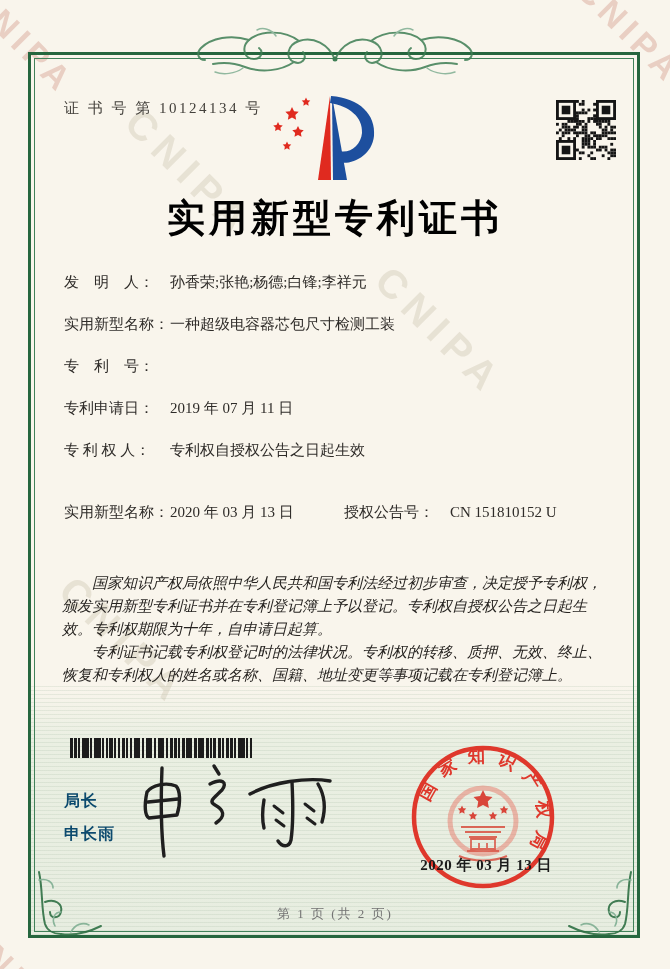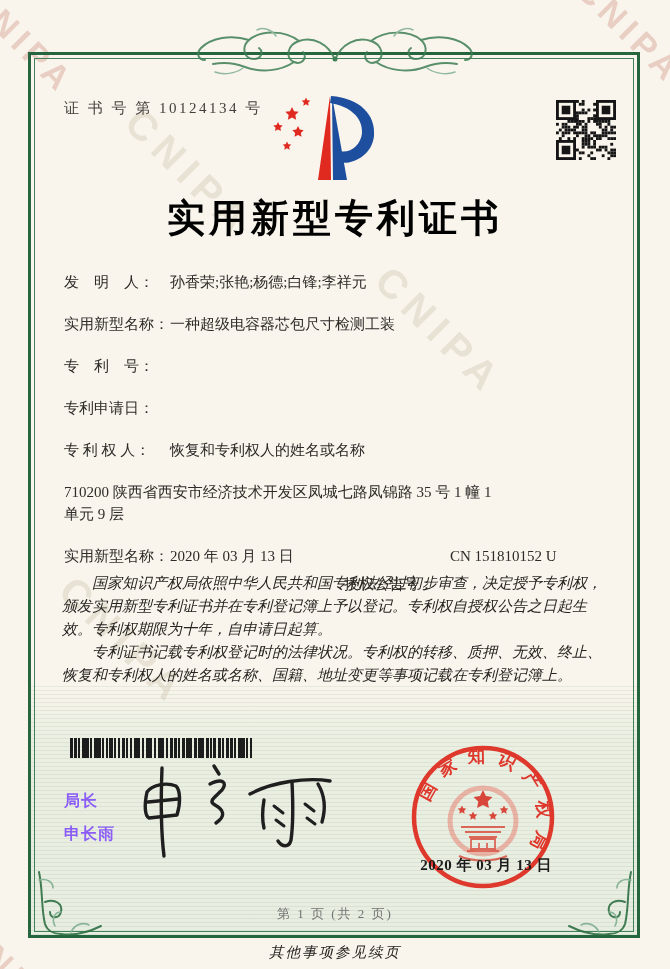--- a/index.html
+++ b/index.html
@@ -36,32 +36,32 @@
   .logo{position:absolute;left:262px;top:88px;width:120px;height:100px;z-index:3;}
   .qr{position:absolute;left:556px;top:100px;width:60px;height:60px;z-index:3;}
   .qr svg{width:100%;height:100%;fill:#151515;}
   .title{position:absolute;left:0;right:0;top:193px;z-index:3;text-align:center;
          font-size:38px;font-weight:700;letter-spacing:4px;color:#000000;}
   .fields{position:absolute;left:64px;top:271px;width:556px;z-index:3;font-size:15px;color:#2e2b28;}
   .frow{display:flex;line-height:22px;margin-bottom:20px;}
   .flabel{flex:0 0 106px;white-space:pre;}
   .fvalue{flex:1;max-width:446px;}
   .gv1{flex:0 0 136px;}
-  .g2l{flex:0 0 106px;white-space:pre;margin-left:38px;margin-top:28px;}
+  .g2l{flex:0 0 106px;white-space:pre;margin-left:38px;}
   .paras{position:absolute;left:62px;top:572px;width:552px;z-index:3;font-size:15px;line-height:23px;
          color:#262320;font-style:italic;}
   .paras p{margin:0;text-indent:2em;}
   .barcode{position:absolute;left:70px;top:738px;width:182px;height:20px;z-index:3;
       background:
         repeating-linear-gradient(90deg,#1c1c1c 0 2px,rgba(0,0,0,0) 2px 4px),
         repeating-linear-gradient(90deg,#1c1c1c 0 1px,rgba(0,0,0,0) 1px 6px),
         repeating-linear-gradient(90deg,#1c1c1c 0 3px,rgba(0,0,0,0) 3px 13px);}
   .director{position:absolute;left:64px;top:791px;z-index:3;
       font-family:"Liberation Sans","DejaVu Sans",sans-serif;font-size:16px;font-weight:600;
-      color:#8b5cf6;letter-spacing:1px;}
+      color:#0c4a6e;letter-spacing:1px;}
   .director div{margin-bottom:12px;}
   .sig{position:absolute;left:122px;top:753px;width:235px;height:112px;z-index:3;}
   .seal{position:absolute;left:408px;top:742px;width:150px;height:150px;z-index:4;opacity:.93;}
   .seal-date{position:absolute;left:413px;top:856px;width:146px;z-index:5;text-align:center;
       font-size:15px;font-weight:700;color:#1b1b1b;letter-spacing:.5px;}
   .pageinfo{position:absolute;left:0;right:0;top:905px;z-index:3;text-align:center;
       font-size:13px;color:#737373;letter-spacing:2px;}
   .note{position:absolute;left:0;right:0;top:943px;z-index:3;text-align:center;
       font-size:14.5px;font-style:italic;color:#262320;letter-spacing:2px;}
 </style>
@@ -285,27 +285,27 @@
     </div>
     <div class="frow">
       <span class="flabel">实用新型名称：</span>
       <span class="fvalue">一种超级电容器芯包尺寸检测工装</span>
     </div>
     <div class="frow">
       <span class="flabel">专　利　号：</span>
     </div>
     <div class="frow">
       <span class="flabel">专利申请日：</span>
+      <span class="fvalue">2019 年 07 月 11 日</span>
     </div>
     <div class="frow">
       <span class="flabel">专 利 权 人：</span>
-      <span class="fvalue">恢复和专利权人的姓名或名称</span>
-    </div>
-    <div class="frow">
-      <span class="fvalue">710200 陕西省西安市经济技术开发区凤城七路凤锦路 35 号 1 幢 1 单元 9 层</span>
+      <span class="fvalue">专利权自授权公告之日起生效</span>
+    </div>
+    <div class="frow">
     </div>
     <div class="frow grant">
       <span class="flabel">实用新型名称：</span>
       <span class="gv1">2020 年 03 月 13 日</span>
       <span class="g2l">授权公告号：</span>
       <span>CN 151810152 U</span>
     </div>
   </div>
 
   <div class="paras">
@@ -354,15 +354,14 @@
         <path d="M-22,10 L22,10 M-18,15 L18,15 M-14,20 L14,20"></path>
         <path d="M-12,22 h24 v10 h-24 Z M-4,32 v-6 M4,32 v-6"></path>
         <path d="M-16,34 L16,34"></path>
         <path d="M-24,39 C-10,45 10,45 24,39" stroke-width="2.2"></path>
       </g>
     </g>
   </svg>
   <div class="seal-date">2020 年 03 月 13 日</div>
 
   <div class="pageinfo">第 1 页 (共 2 页)</div>
-  <div class="note">其他事项参见续页</div>
 
 </div>
 
 </body></html>

